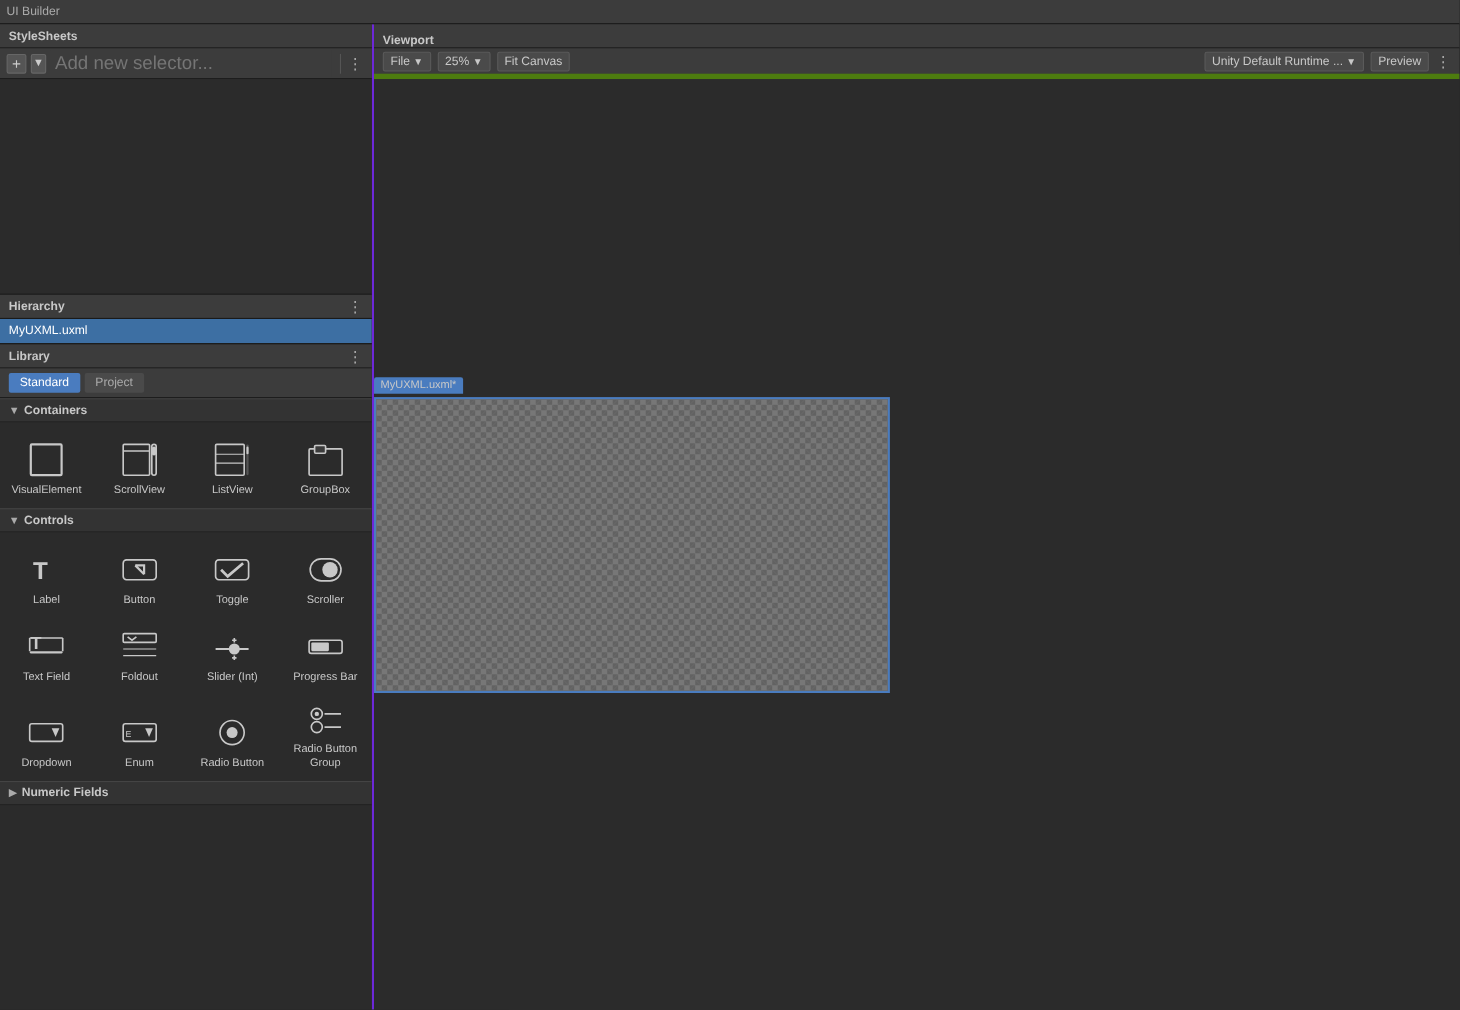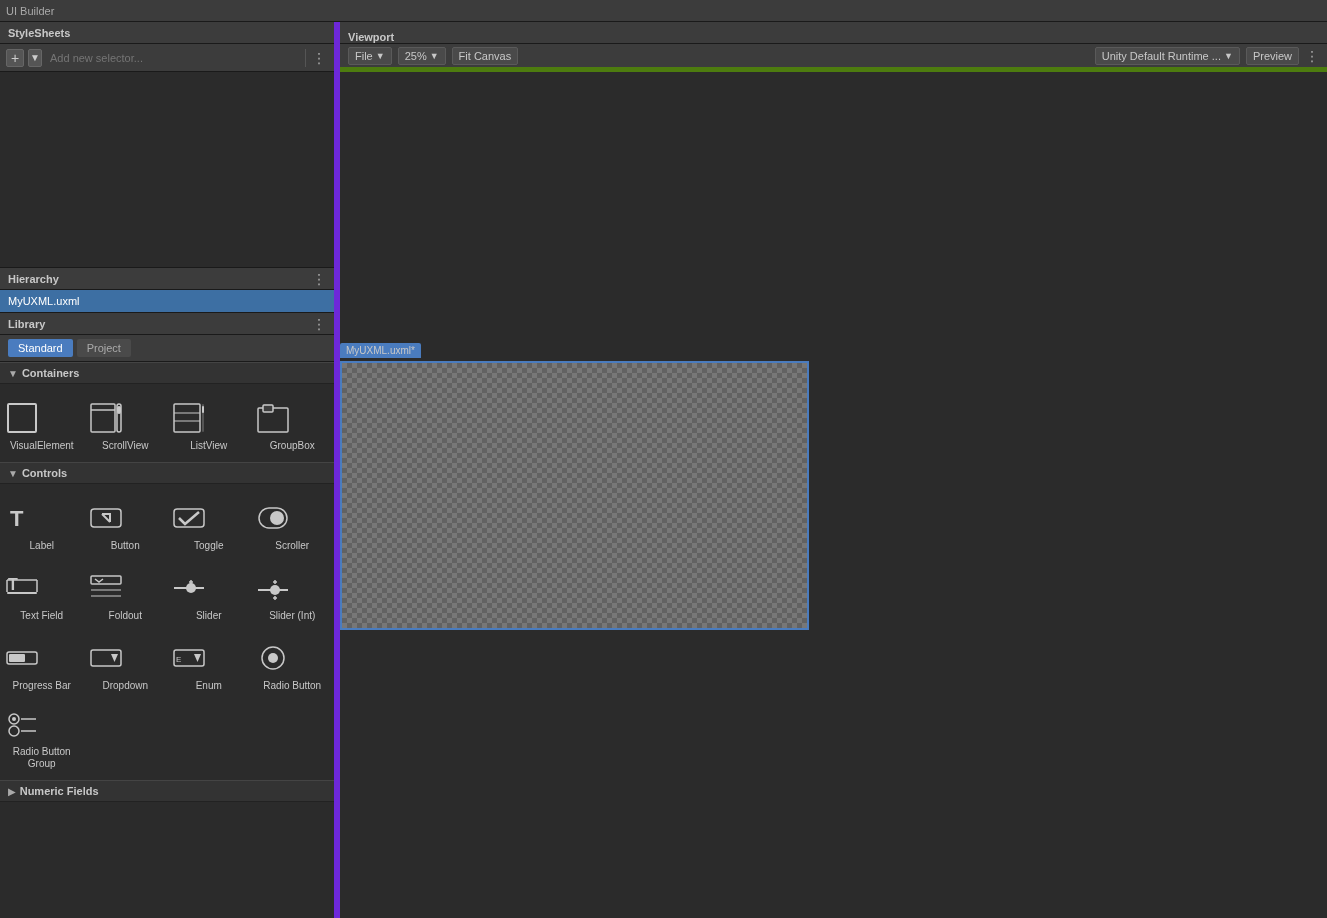--- a/index.html
+++ b/index.html
@@ -37,21 +37,21 @@
       overflow: hidden;
     }
 
     
     .left-panel {
       width: 340px;
       flex-shrink: 0;
       display: flex;
       flex-direction: column;
       background: #2b2b2b;
-      border-right: 6px solid #6d28d9;
+      border-right: 2px solid #6d28d9;
     }
 
     
     .section-header {
       display: flex;
       align-items: center;
       justify-content: space-between;
       background: #3c3c3c;
       border-bottom: 1px solid #1a1a1a;
       padding: 4px 8px;
@@ -105,21 +105,21 @@
       cursor: pointer;
       color: #ccc;
       font-size: 10px;
     }
     .add-selector-input {
       flex: 1;
       background: #3c3c3c;
       border: none;
       outline: none;
       color: #888;
-      font-size: 11px;
+      font-size: 17px;
       padding: 2px 4px;
     }
     .add-selector-sep {
       width: 1px;
       height: 18px;
       background: #555;
       margin-left: 4px;
     }
     .add-selector-more {
       color: #aaa;
@@ -238,20 +238,21 @@
     
     .items-grid {
       display: grid;
       grid-template-columns: repeat(4, 1fr);
       gap: 0;
       padding: 4px 0;
     }
     .library-item {
       display: flex;
       flex-direction: column;
+      align-items: center;
       justify-content: flex-end;
       padding: 8px 4px 6px;
       cursor: pointer;
       border-radius: 3px;
       min-height: 70px;
     }
     .library-item-icon {
       width: 36px;
       height: 36px;
       display: flex;
@@ -539,31 +540,20 @@
               <svg width="36" height="36" viewBox="0 0 36 36">
                 <rect x="3" y="6" width="30" height="8" rx="1" fill="none" stroke="#c8c8c8" stroke-width="1.5"></rect>
                 <line x1="3" y1="20" x2="33" y2="20" stroke="#c8c8c8" stroke-width="1"></line>
                 <line x1="3" y1="26" x2="33" y2="26" stroke="#c8c8c8" stroke-width="1"></line>
                 <polyline points="7,9 11,12 15,9" fill="none" stroke="#c8c8c8" stroke-width="1.5"></polyline>
               </svg>
             </div>
             <span class="library-item-label">Foldout</span>
           </div>
 
-          <div class="library-item">
-            <div class="library-item-icon">
-              <svg width="36" height="36" viewBox="0 0 36 36">
-                <line x1="3" y1="18" x2="33" y2="18" stroke="#c8c8c8" stroke-width="2"></line>
-                <circle cx="20" cy="18" r="5" fill="#c8c8c8"></circle>
-                <line x1="18" y1="12" x2="22" y2="12" stroke="#c8c8c8" stroke-width="1.5"></line>
-                <line x1="20" y1="10" x2="20" y2="14" stroke="#c8c8c8" stroke-width="1.5"></line>
-              </svg>
-            </div>
-            <span class="library-item-label">Slider</span>
-          </div>
 
           <div class="library-item">
             <div class="library-item-icon">
               <svg width="36" height="36" viewBox="0 0 36 36">
                 <line x1="3" y1="20" x2="33" y2="20" stroke="#c8c8c8" stroke-width="2"></line>
                 <circle cx="20" cy="20" r="5" fill="#c8c8c8"></circle>
                 <line x1="18" y1="12" x2="22" y2="12" stroke="#c8c8c8" stroke-width="1.5"></line>
                 <line x1="20" y1="10" x2="20" y2="14" stroke="#c8c8c8" stroke-width="1.5"></line>
                 <line x1="18" y1="28" x2="22" y2="28" stroke="#c8c8c8" stroke-width="1.5"></line>
                 <line x1="20" y1="26" x2="20" y2="30" stroke="#c8c8c8" stroke-width="1.5"></line>

